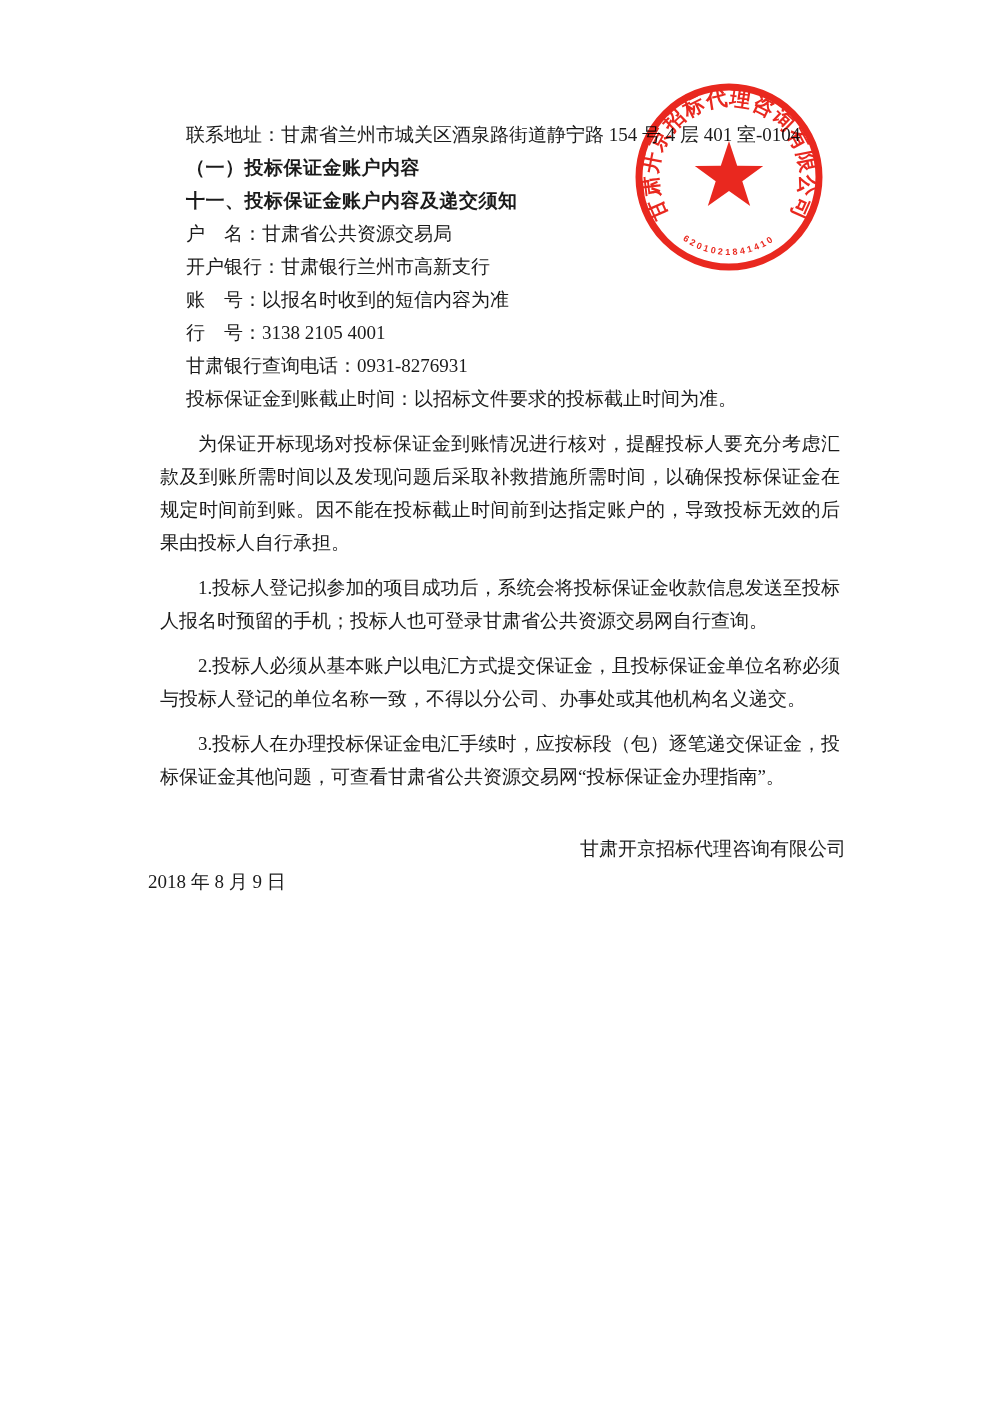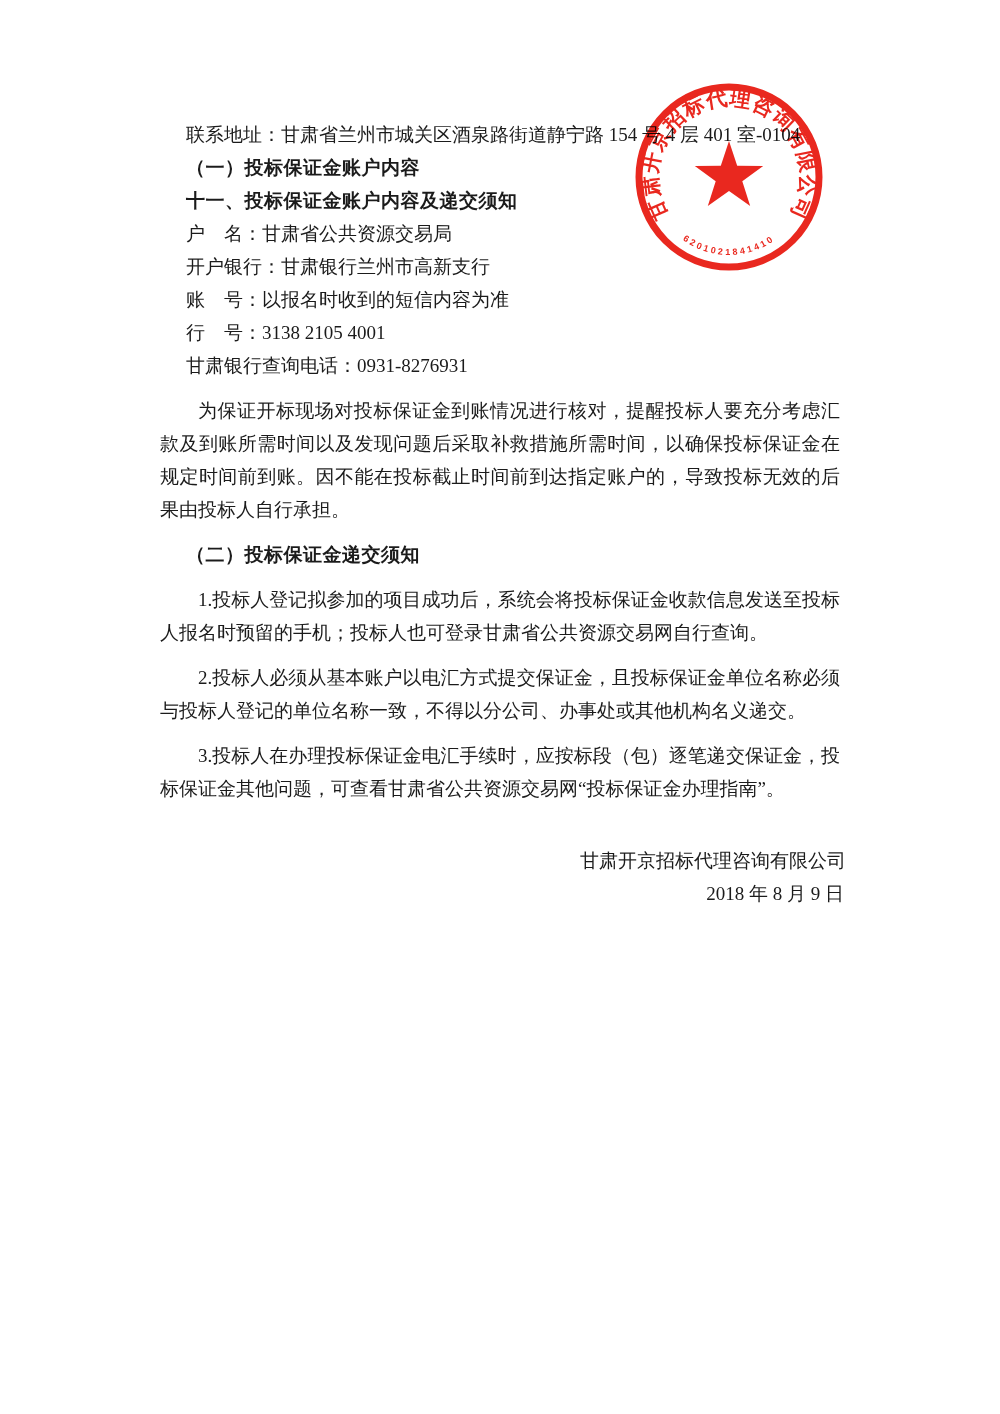--- a/index.html
+++ b/index.html
@@ -32,21 +32,21 @@
     margin: 12px;
     text-align: justify;
     text-indent: 2em;
   }
   .sig-company {
     margin-top: 39px;
     text-align: right;
     padding-right: 6px;
   }
   .sig-date {
-    text-align: right;
+    text-align: left;
     padding-right: 8px;
   }
   .seal {
     position: absolute;
     left: 626px;
     top: 74px;
     width: 206px;
     height: 206px;
     mix-blend-mode: multiply;
     opacity: 0.93;
@@ -69,24 +69,24 @@
 
     <div class="line heading">（一）投标保证金账户内容</div>
 
     <div class="line heading">十一、投标保证金账户内容及递交须知</div>
 
     <div class="line">户　名：甘肃省公共资源交易局</div>
     <div class="line">开户银行：甘肃银行兰州市高新支行</div>
     <div class="line">账　号：以报名时收到的短信内容为准</div>
     <div class="line">行　号：3138 2105 4001</div>
     <div class="line">甘肃银行查询电话：0931-8276931</div>
+    <div class="line">投标保证金到账截止时间：以招标文件要求的投标截止时间为准。</div>
 
     <p class="para">为保证开标现场对投标保证金到账情况进行核对，提醒投标人要充分考虑汇款及到账所需时间以及发现问题后采取补救措施所需时间，以确保投标保证金在规定时间前到账。因不能在投标截止时间前到达指定账户的，导致投标无效的后果由投标人自行承担。</p>
 
-    <div class="line heading">（二）投标保证金递交须知</div>
 
     <p class="para">1.投标人登记拟参加的项目成功后，系统会将投标保证金收款信息发送至投标人报名时预留的手机；投标人也可登录甘肃省公共资源交易网自行查询。</p>
     <p class="para">2.投标人必须从基本账户以电汇方式提交保证金，且投标保证金单位名称必须与投标人登记的单位名称一致，不得以分公司、办事处或其他机构名义递交。</p>
     <p class="para">3.投标人在办理投标保证金电汇手续时，应按标段（包）逐笔递交保证金，投标保证金其他问题，可查看甘肃省公共资源交易网“投标保证金办理指南”。</p>
 
     <div class="sig-company">甘肃开京招标代理咨询有限公司</div>
     <div class="sig-date">2018 年 8 月 9 日</div>
   </div>
 
   <svg class="seal" viewBox="-103 -103 206 206" xmlns="http://www.w3.org/2000/svg">

